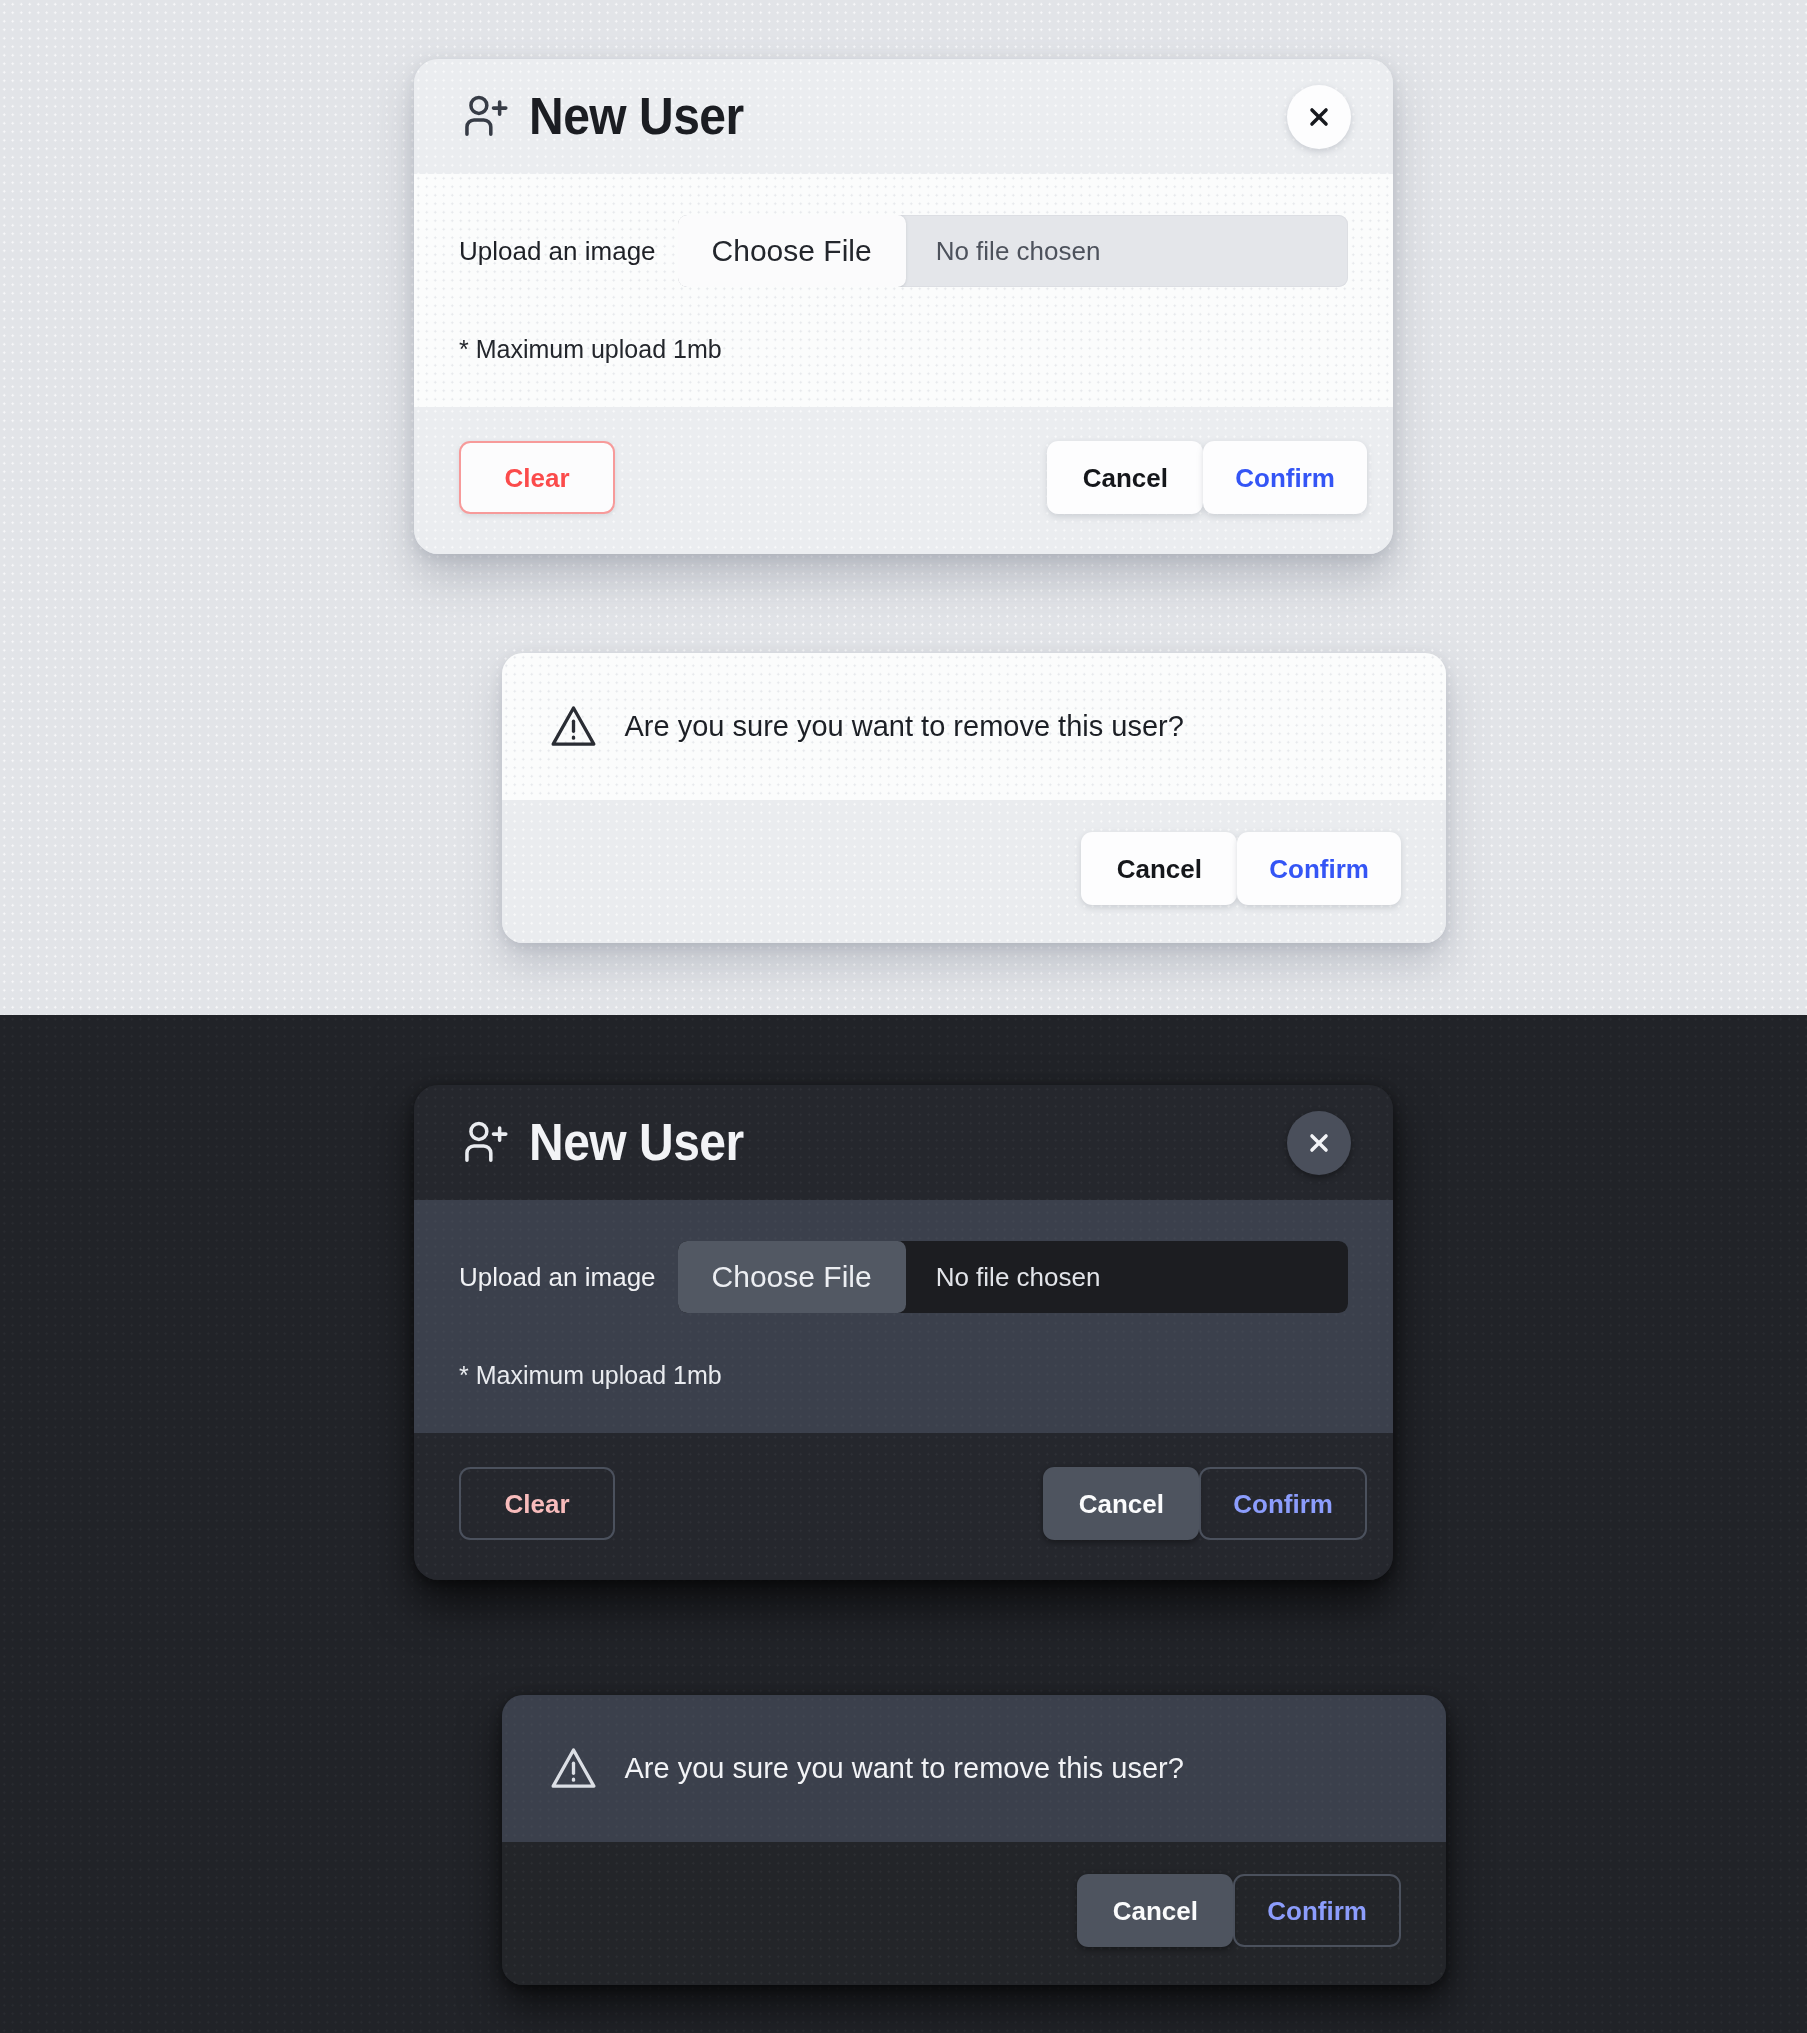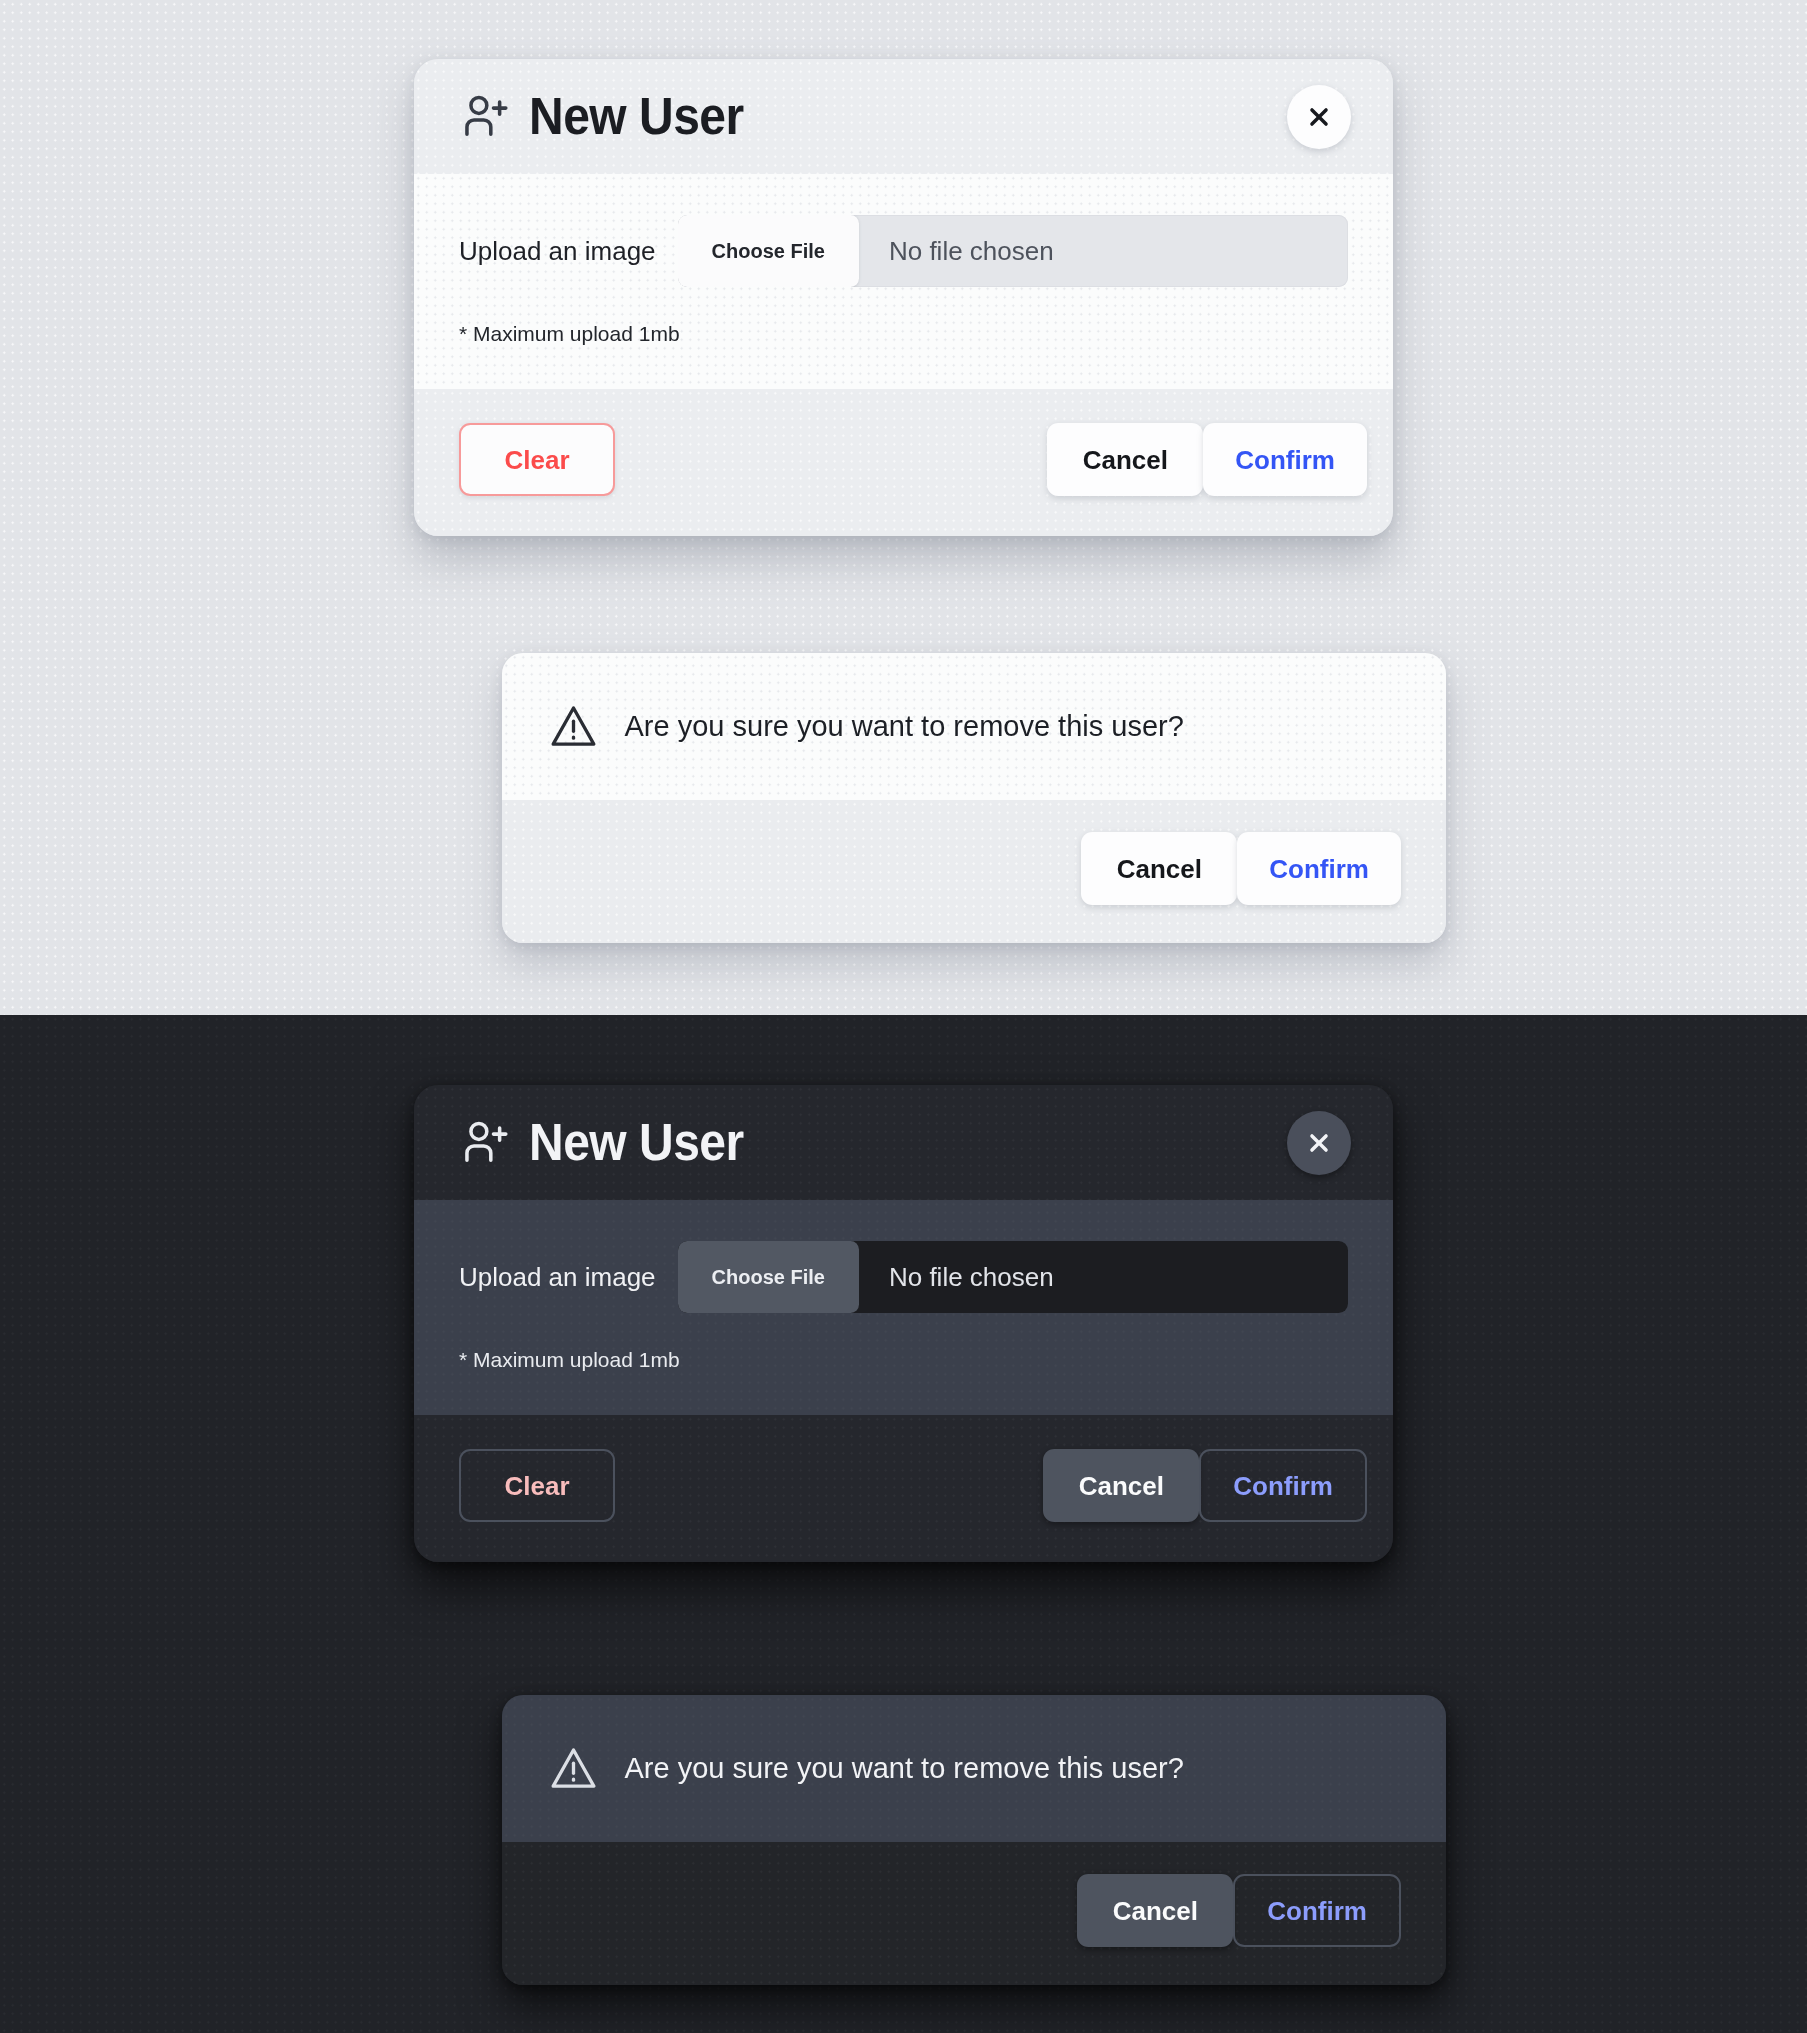--- a/index.html
+++ b/index.html
@@ -166,22 +166,22 @@
     background: #e4e6ea;
     box-shadow: inset 0 0 0 0.9px #dcdee3;
   }
   .modal-dark .file-control {
     background: #1c1d21;
   }
 
   .choose-file-button {
     border: none;
     padding: 0 34px;
-    font-size: 20px;
-    font-weight: 700;
+    font-size: 30px;
+    font-weight: 400;
     font-family: "Liberation Sans", sans-serif;
     border-radius: 8.5px;
     cursor: pointer;
     white-space: nowrap;
   }
   .modal-light .choose-file-button {
     background: #fbfbfc;
     color: #23262c;
     box-shadow: 0 0.9px 2.8px rgba(120,126,140,.25);
   }
@@ -193,22 +193,22 @@
   .file-name {
     display: flex;
     align-items: center;
     padding-left: 30px;
     font-size: 26px;
   }
   .modal-light .file-name { color: #4d525c; }
   .modal-dark  .file-name { color: #e2e4e9; }
 
   .helper-text {
-    margin-top: 35px;
-    font-size: 21px;
+    margin-top: 48px;
+    font-size: 25px;
   }
   .modal-light .helper-text { color: #23262c; }
   .modal-dark  .helper-text { color: #e9ebef; }
 
   
   .modal-footer {
     display: flex;
     padding: 34px 26px 40px 45px;
   }
   .modal-light .modal-footer {

